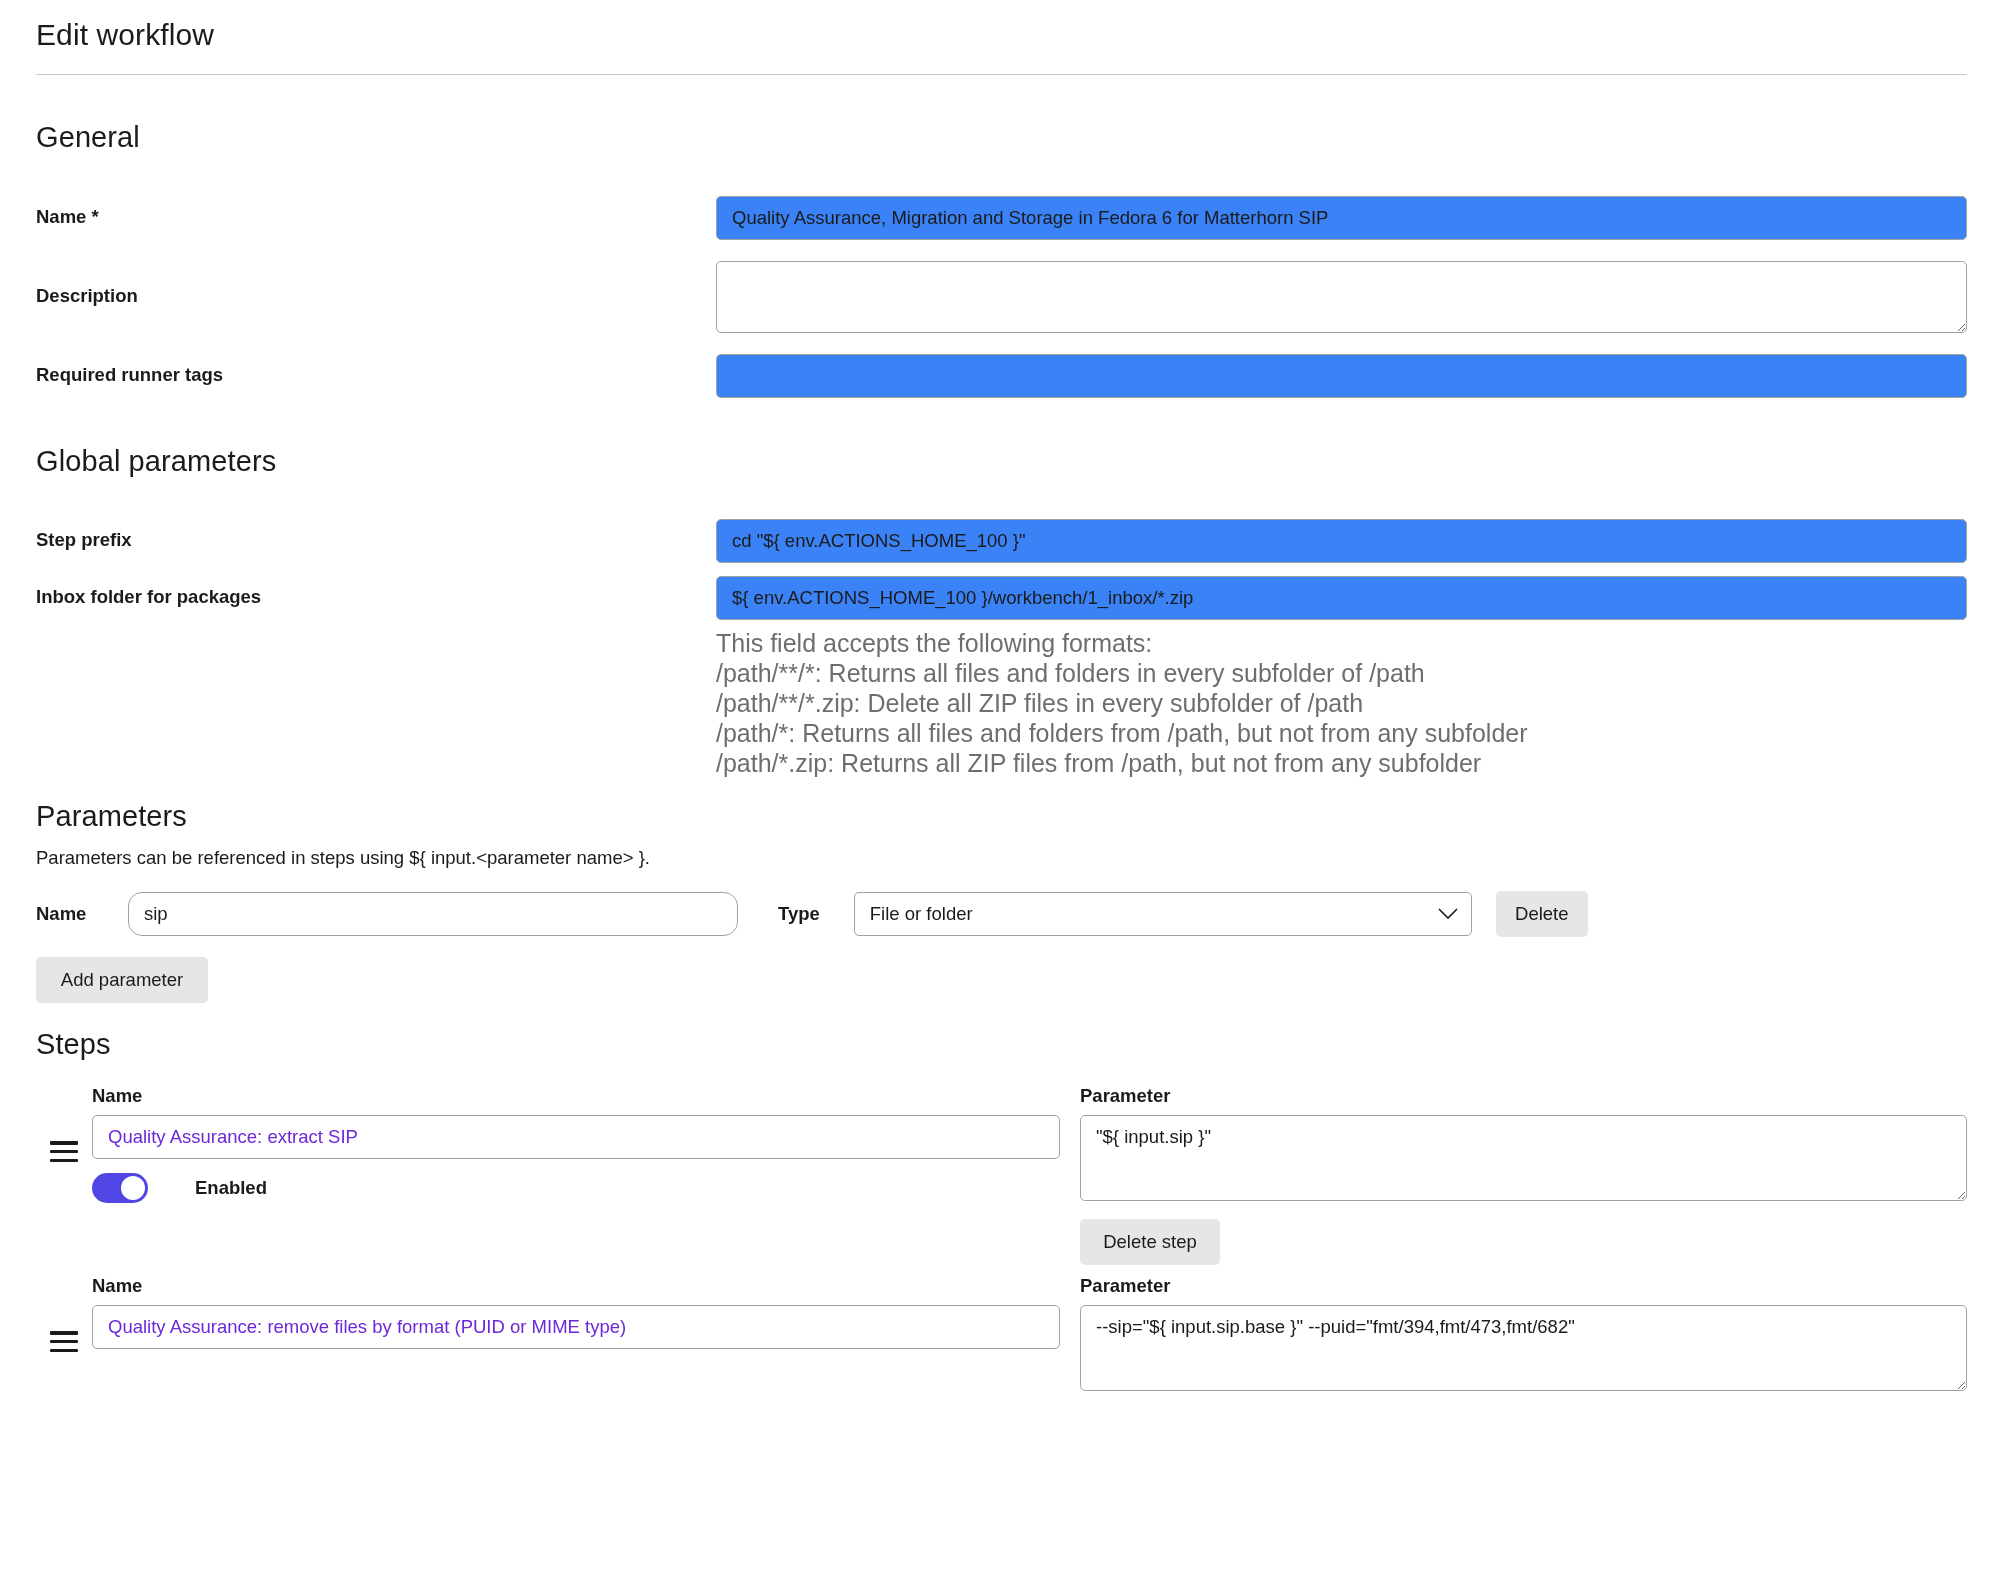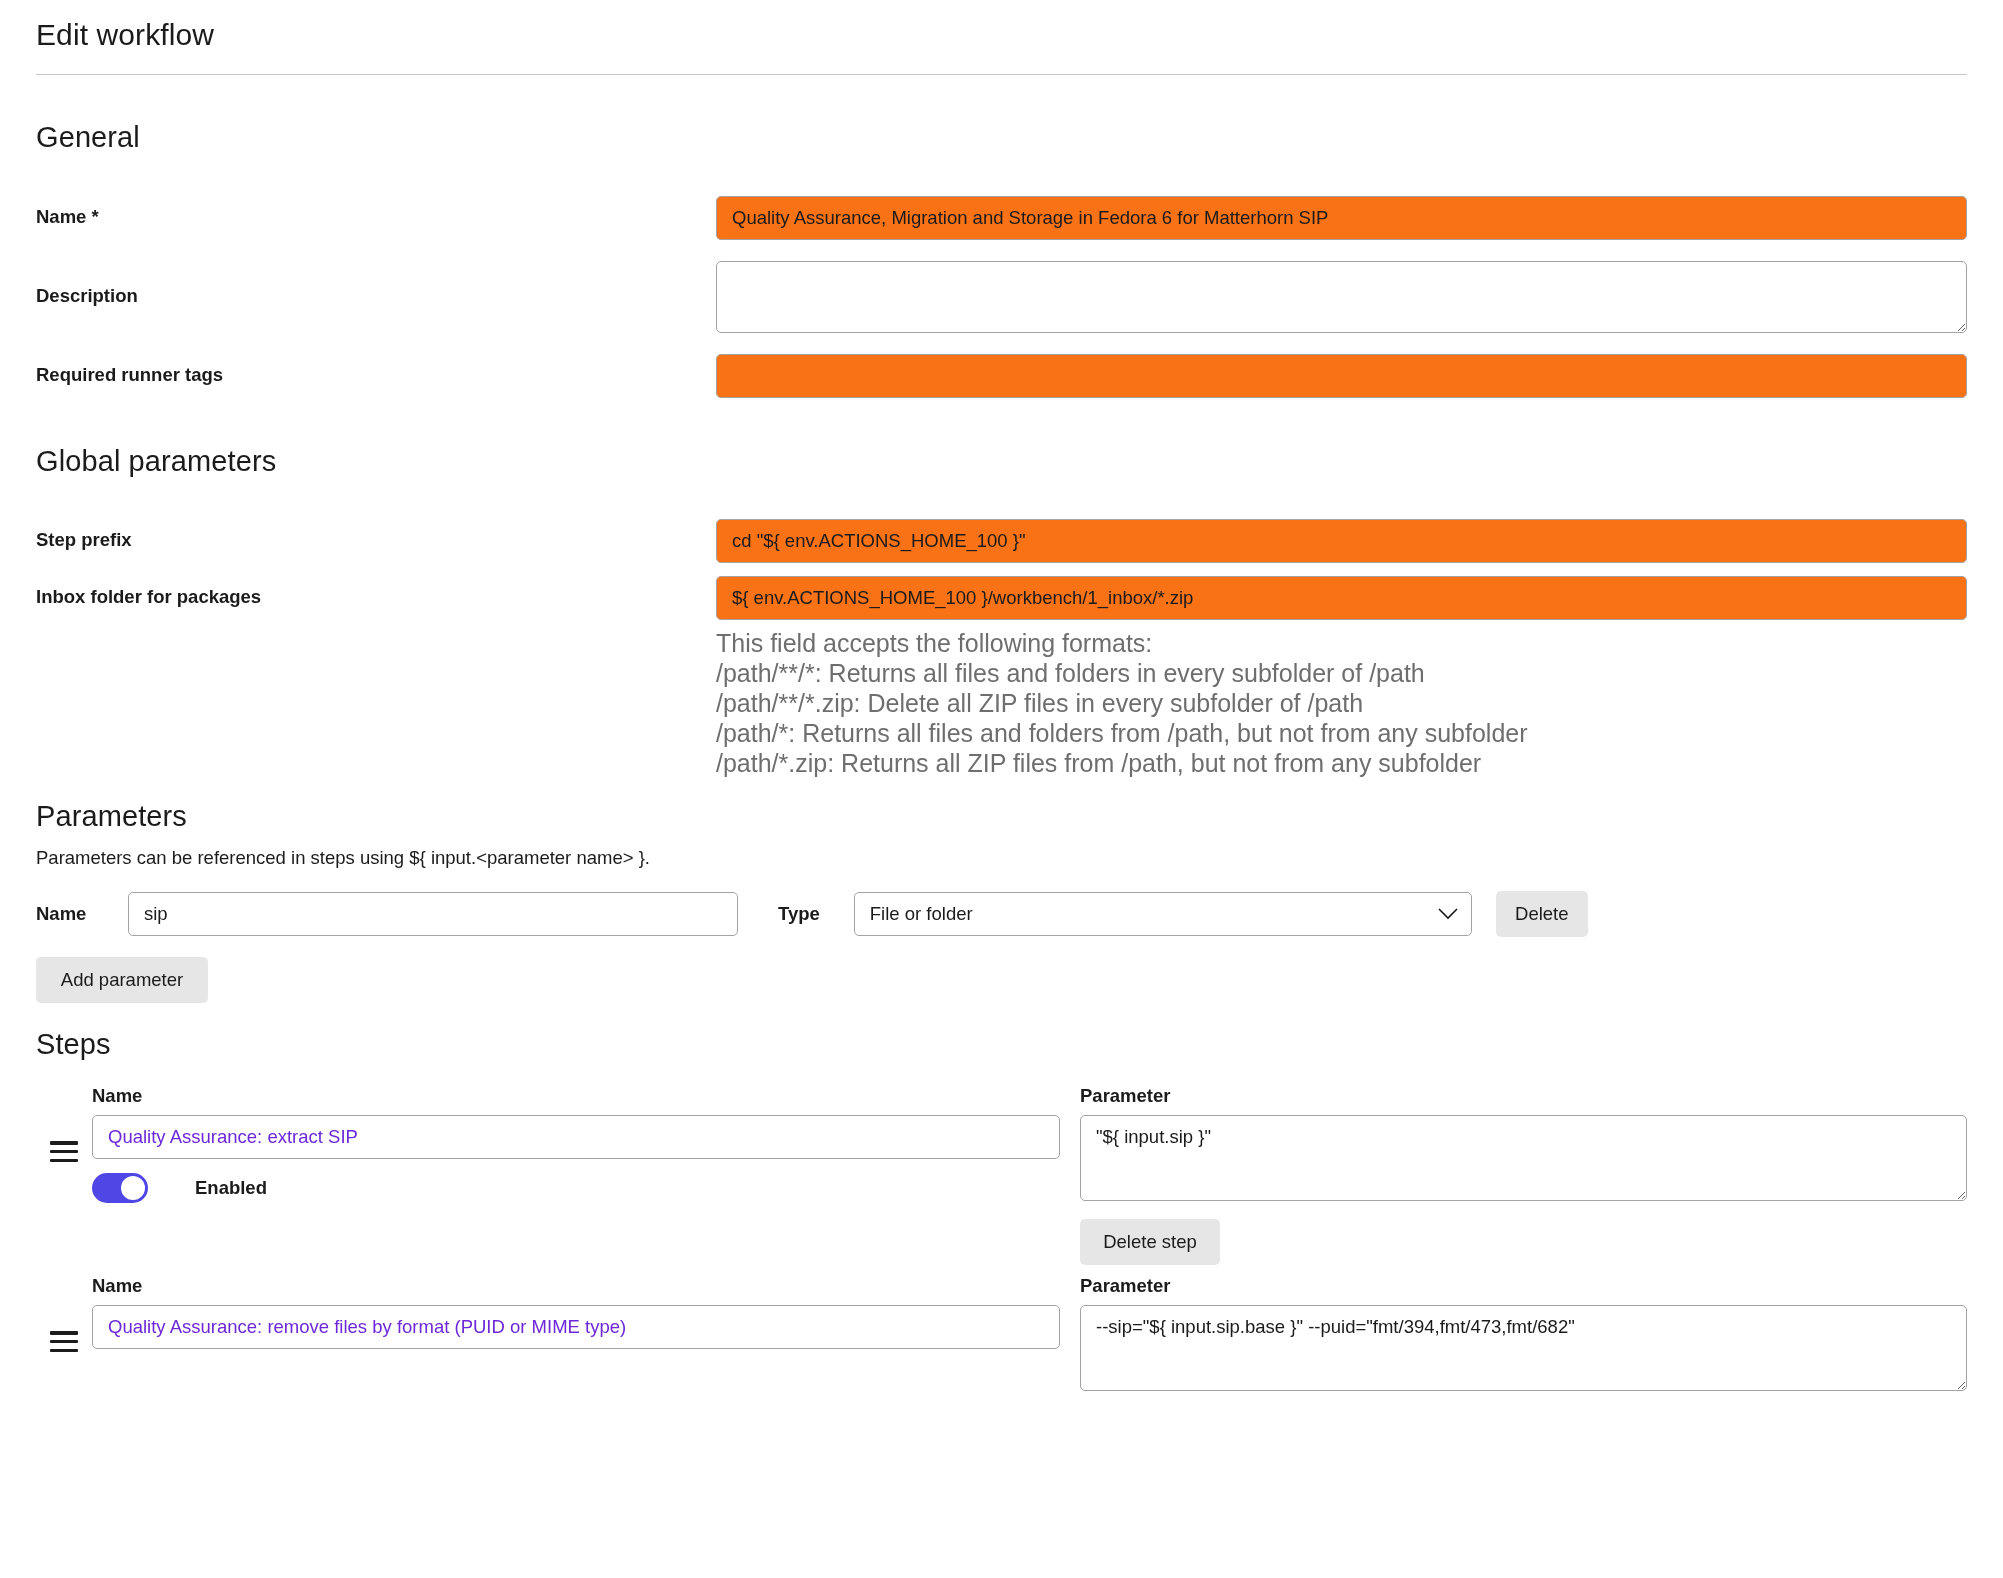--- a/index.html
+++ b/index.html
@@ -57,21 +57,21 @@
   .field-col {
     flex: 1 1 auto;
     max-width: 1278px;
   }
 
   .txt-input {
     width: 100%;
     height: 44px;
     border: 1px solid #a3a3a3;
     border-radius: 5px;
-    background: #f97316;
+    background: #3b82f6;
     font-family: "Liberation Sans", sans-serif;
     font-size: 18.5px;
     color: #1b1b1b;
     padding: 0 15px;
     outline: none;
   }
   .txt-area {
     width: 100%;
     height: 72px;
     border: 1px solid #a3a3a3;
@@ -109,21 +109,21 @@
     width: 92px;
     flex: 0 0 92px;
     font-size: 18.5px;
     font-weight: bold;
   }
   .param-name-input {
     flex: 0 0 610px;
     width: 610px;
     height: 44px;
     border: 1px solid #a3a3a3;
-    border-radius: 5px;
+    border-radius: 14px;
     font-family: "Liberation Sans", sans-serif;
     font-size: 18.5px;
     padding: 0 15px;
     color: #1b1b1b;
     outline: none;
     background: #fff;
   }
   .param-type-label {
     flex: 0 0 auto;
     font-size: 18.5px;

